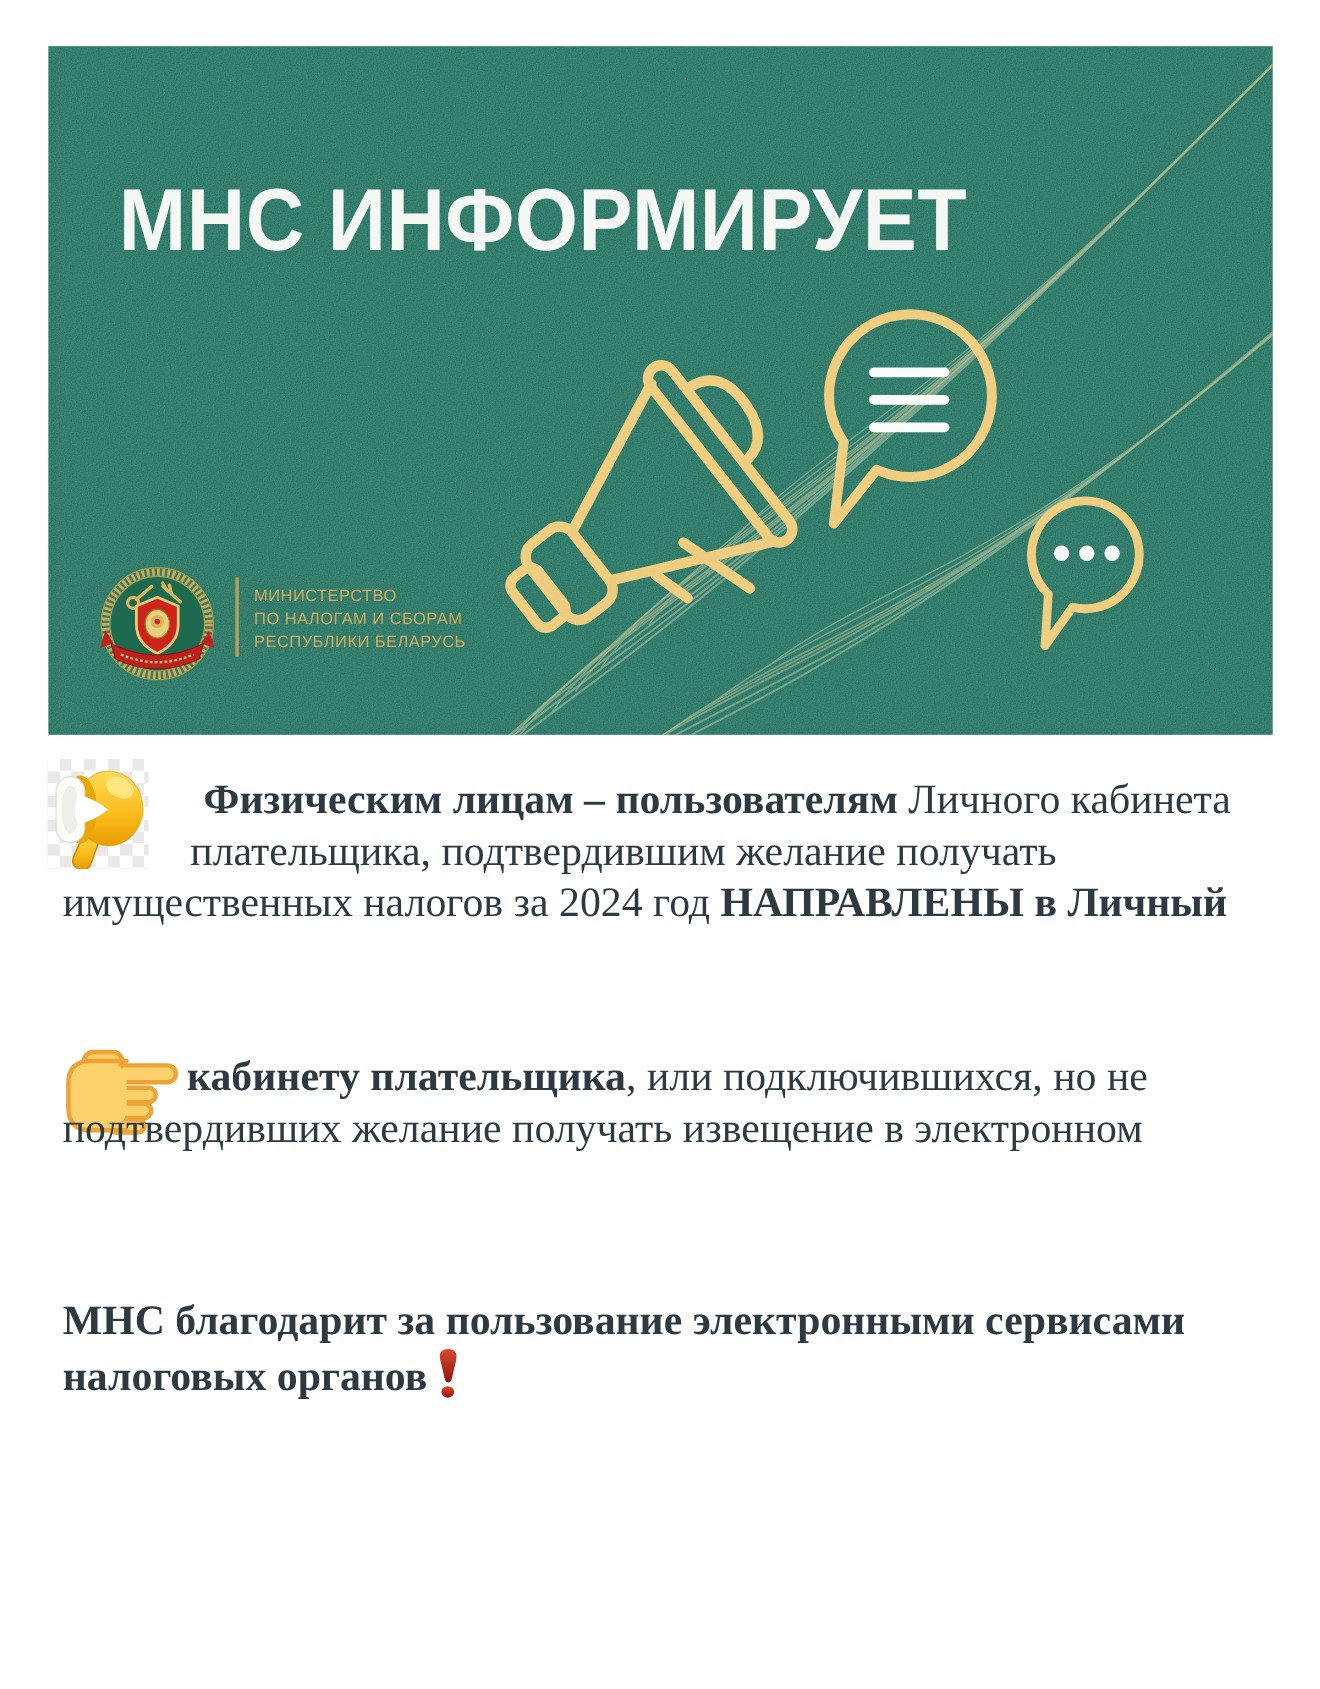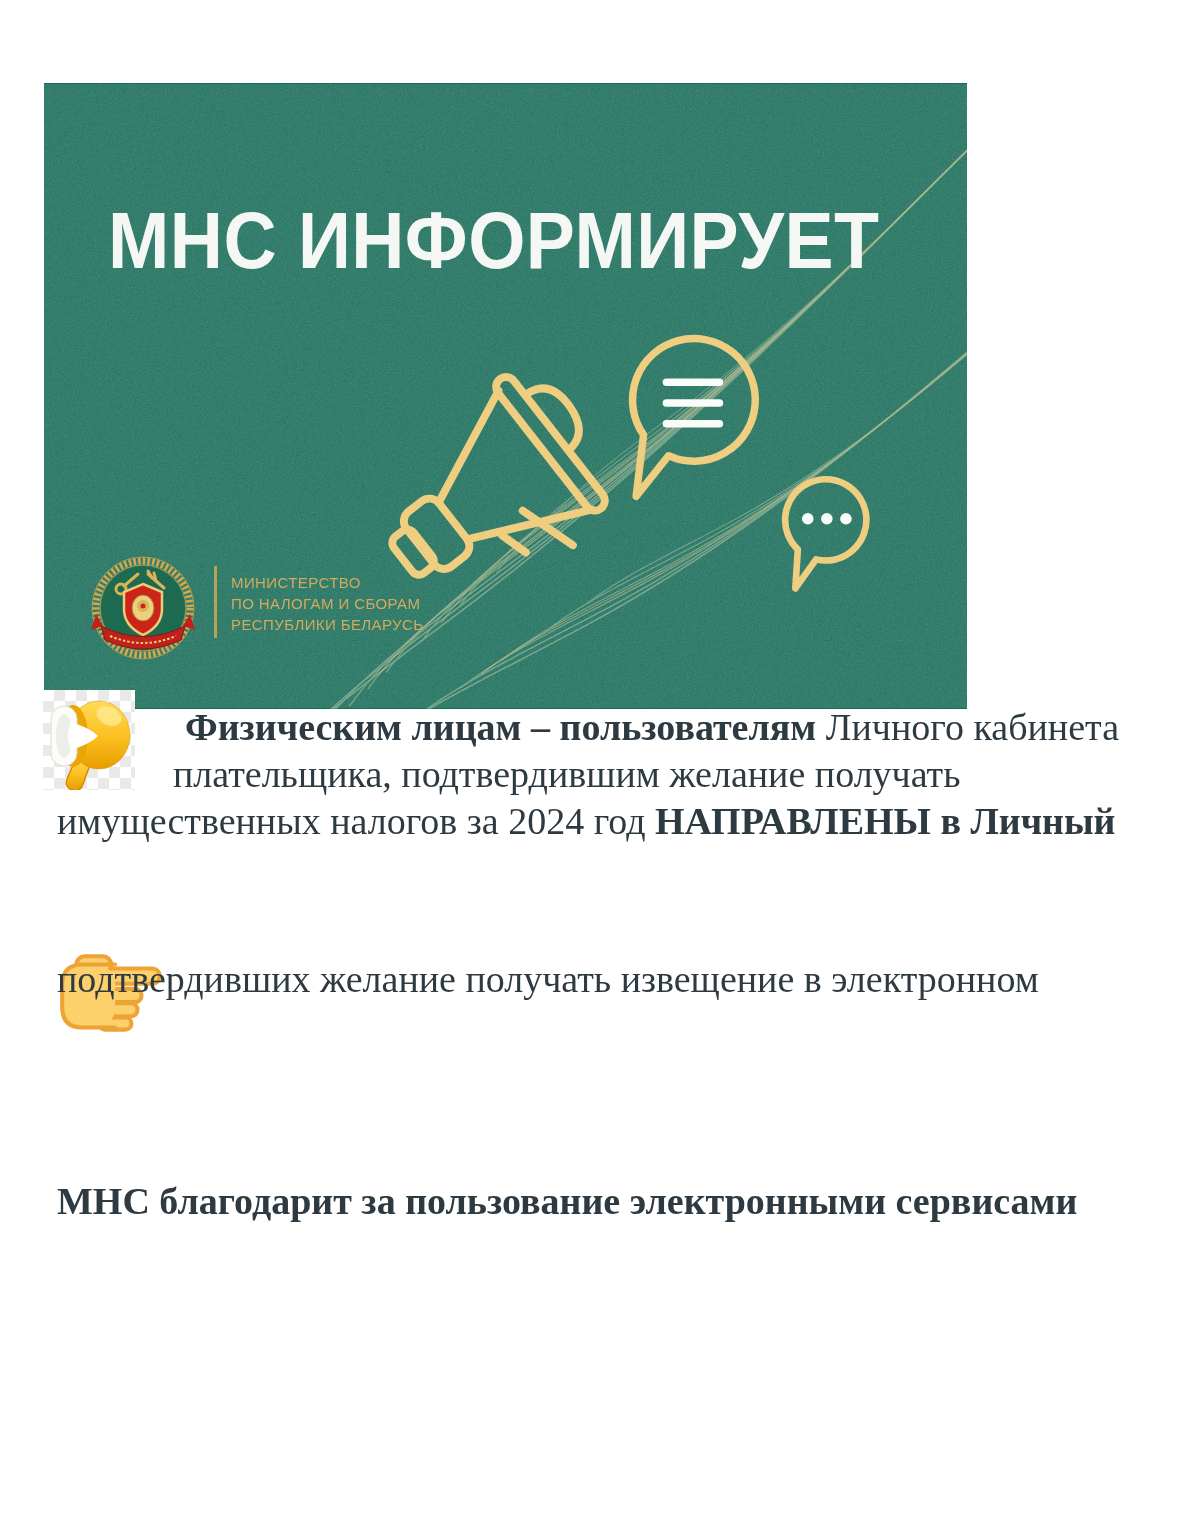--- a/index.html
+++ b/index.html
@@ -1,20 +1,20 @@
 <!DOCTYPE html>
 <html><head>
 <meta charset="utf-8">
 <style>
   html,body{margin:0;padding:0;background:#ffffff;}
   .page{position:relative;width:1200px;height:1535px;background:#ffffff;overflow:hidden;
         font-family:"Liberation Serif","DejaVu Serif",serif;}
 
   
-  .banner{position:absolute;left:44px;top:42px;width:923px;height:626px;background:#186b58;margin-top:41px;}
+  .banner{position:absolute;left:44px;top:42px;width:1113px;height:626px;background:#186b58;}
   .banner-art{position:absolute;left:0;top:0;width:100%;height:100%;}
   .banner-title{position:absolute;left:64px;top:112px;color:#f5f7f5;
         font-family:"Liberation Sans","DejaVu Sans",sans-serif;font-weight:700;
         font-size:80px;letter-spacing:.5px;white-space:nowrap;
         transform:scaleX(.92);transform-origin:left top;}
   .logo-block{position:absolute;left:0;top:0;width:100%;height:100%;}
   .emblem{position:absolute;left:44px;top:469px;width:110px;height:116px;}
   .logo-sep{position:absolute;left:170px;top:483px;width:3px;height:72px;background:#c9a557;opacity:.9;}
   .logo-text{position:absolute;left:187px;top:489px;color:#d2ab5e;
         font-family:"Liberation Sans","DejaVu Sans",sans-serif;font-weight:400;
@@ -179,20 +179,31 @@
         <rect x="46" y="50" width="38" height="13" rx="6.5"></rect>
         <rect x="46" y="64" width="32" height="12" rx="6"></rect>
         <rect x="52" y="16" width="54" height="15" rx="7.5"></rect>
       </g>
       <rect x="10" y="12" width="52" height="62" rx="19" fill="#fcd06b"></rect>
       <path d="M62,12 H30 Q10,12 10,32 V54 Q10,74 30,74 H62" fill="none" stroke="#eda435" stroke-width="4" stroke-linecap="round"></path>
     </svg>
   </div>
 
   <div class="para p2">
+    <span class="ln ln2"><span class="b">кабинету плательщика</span><span>, или подключившихся, но не</span></span>
     <span class="ln"><span>подтвердивших желание получать извещение в электронном</span></span>
   </div>
 
   <div class="para p3">
     <span class="ln"><span>МНС благодарит за пользование электронными сервисами</span></span>
+    <span class="ln"><span>налоговых органов</span><svg class="excl" width="23" height="47" viewBox="0 0 24 50">
+        <defs>
+          <linearGradient id="exR" x1="0" y1="0" x2="0" y2="1">
+            <stop offset="0" stop-color="#d84a32"></stop>
+              <stop offset="1" stop-color="#931408"></stop>
+          </linearGradient>
+        </defs>
+        <path d="M12,1.5 C18.5,1.5 21,5.5 19.8,11.5 L15.6,29.5 C15,32.5 13.8,33.8 12,33.8 C10.2,33.8 9,32.5 8.4,29.5 L4.2,11.5 C3,5.5 5.5,1.5 12,1.5 Z" fill="url(#exR)"></path>
+        <ellipse cx="11.5" cy="43" rx="6.2" ry="5.6" fill="url(#exR)"></ellipse>
+      </svg></span>
   </div>
 
 </div>
 
 </body></html>

